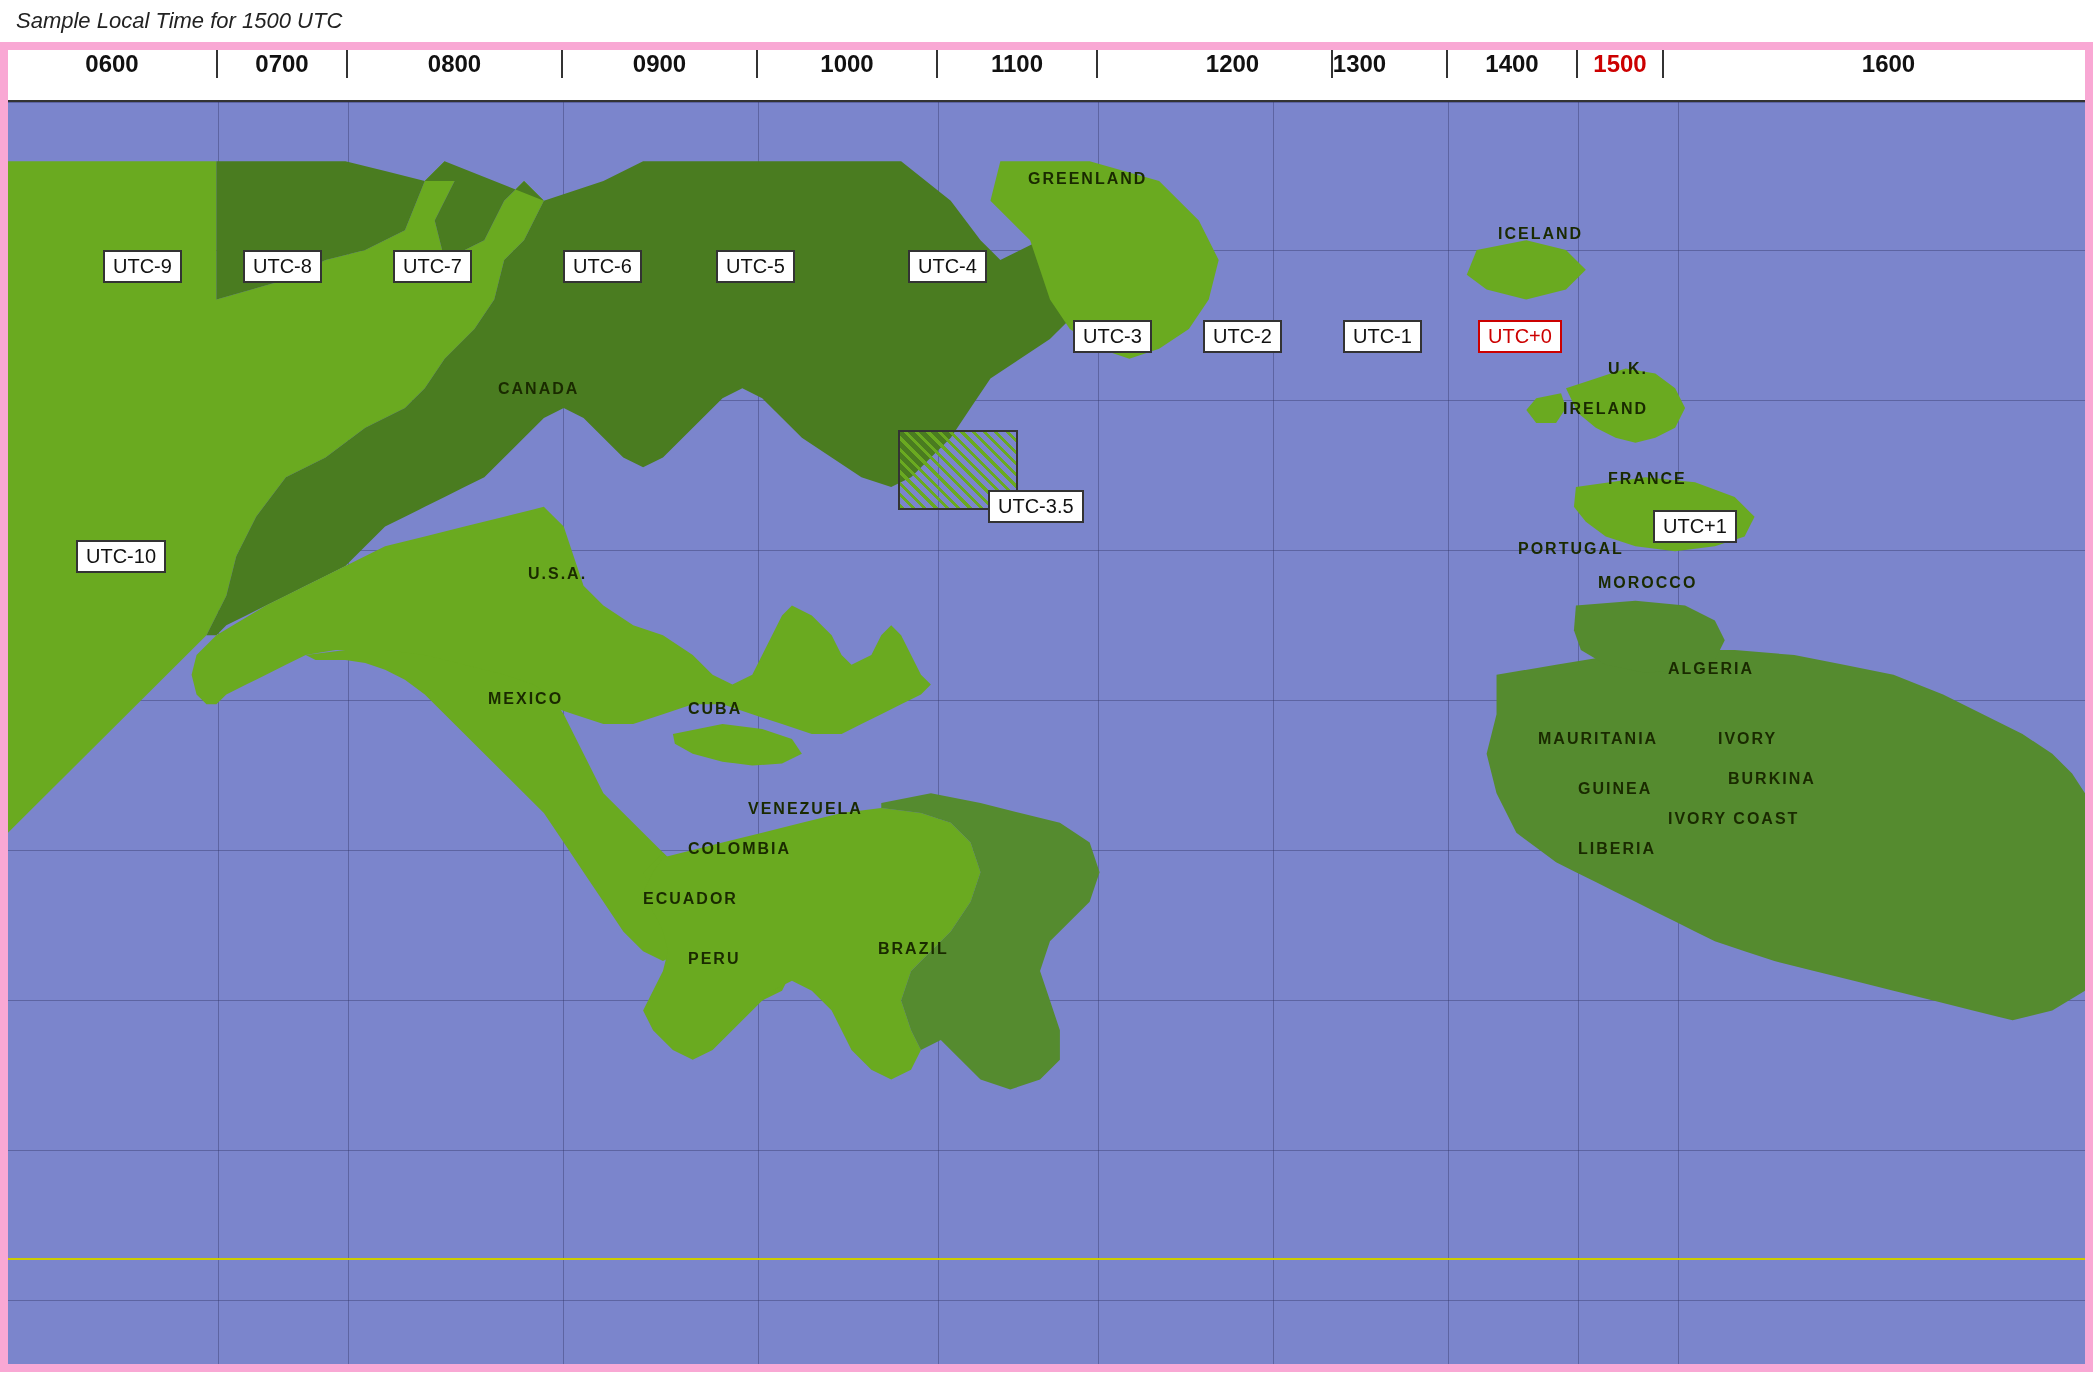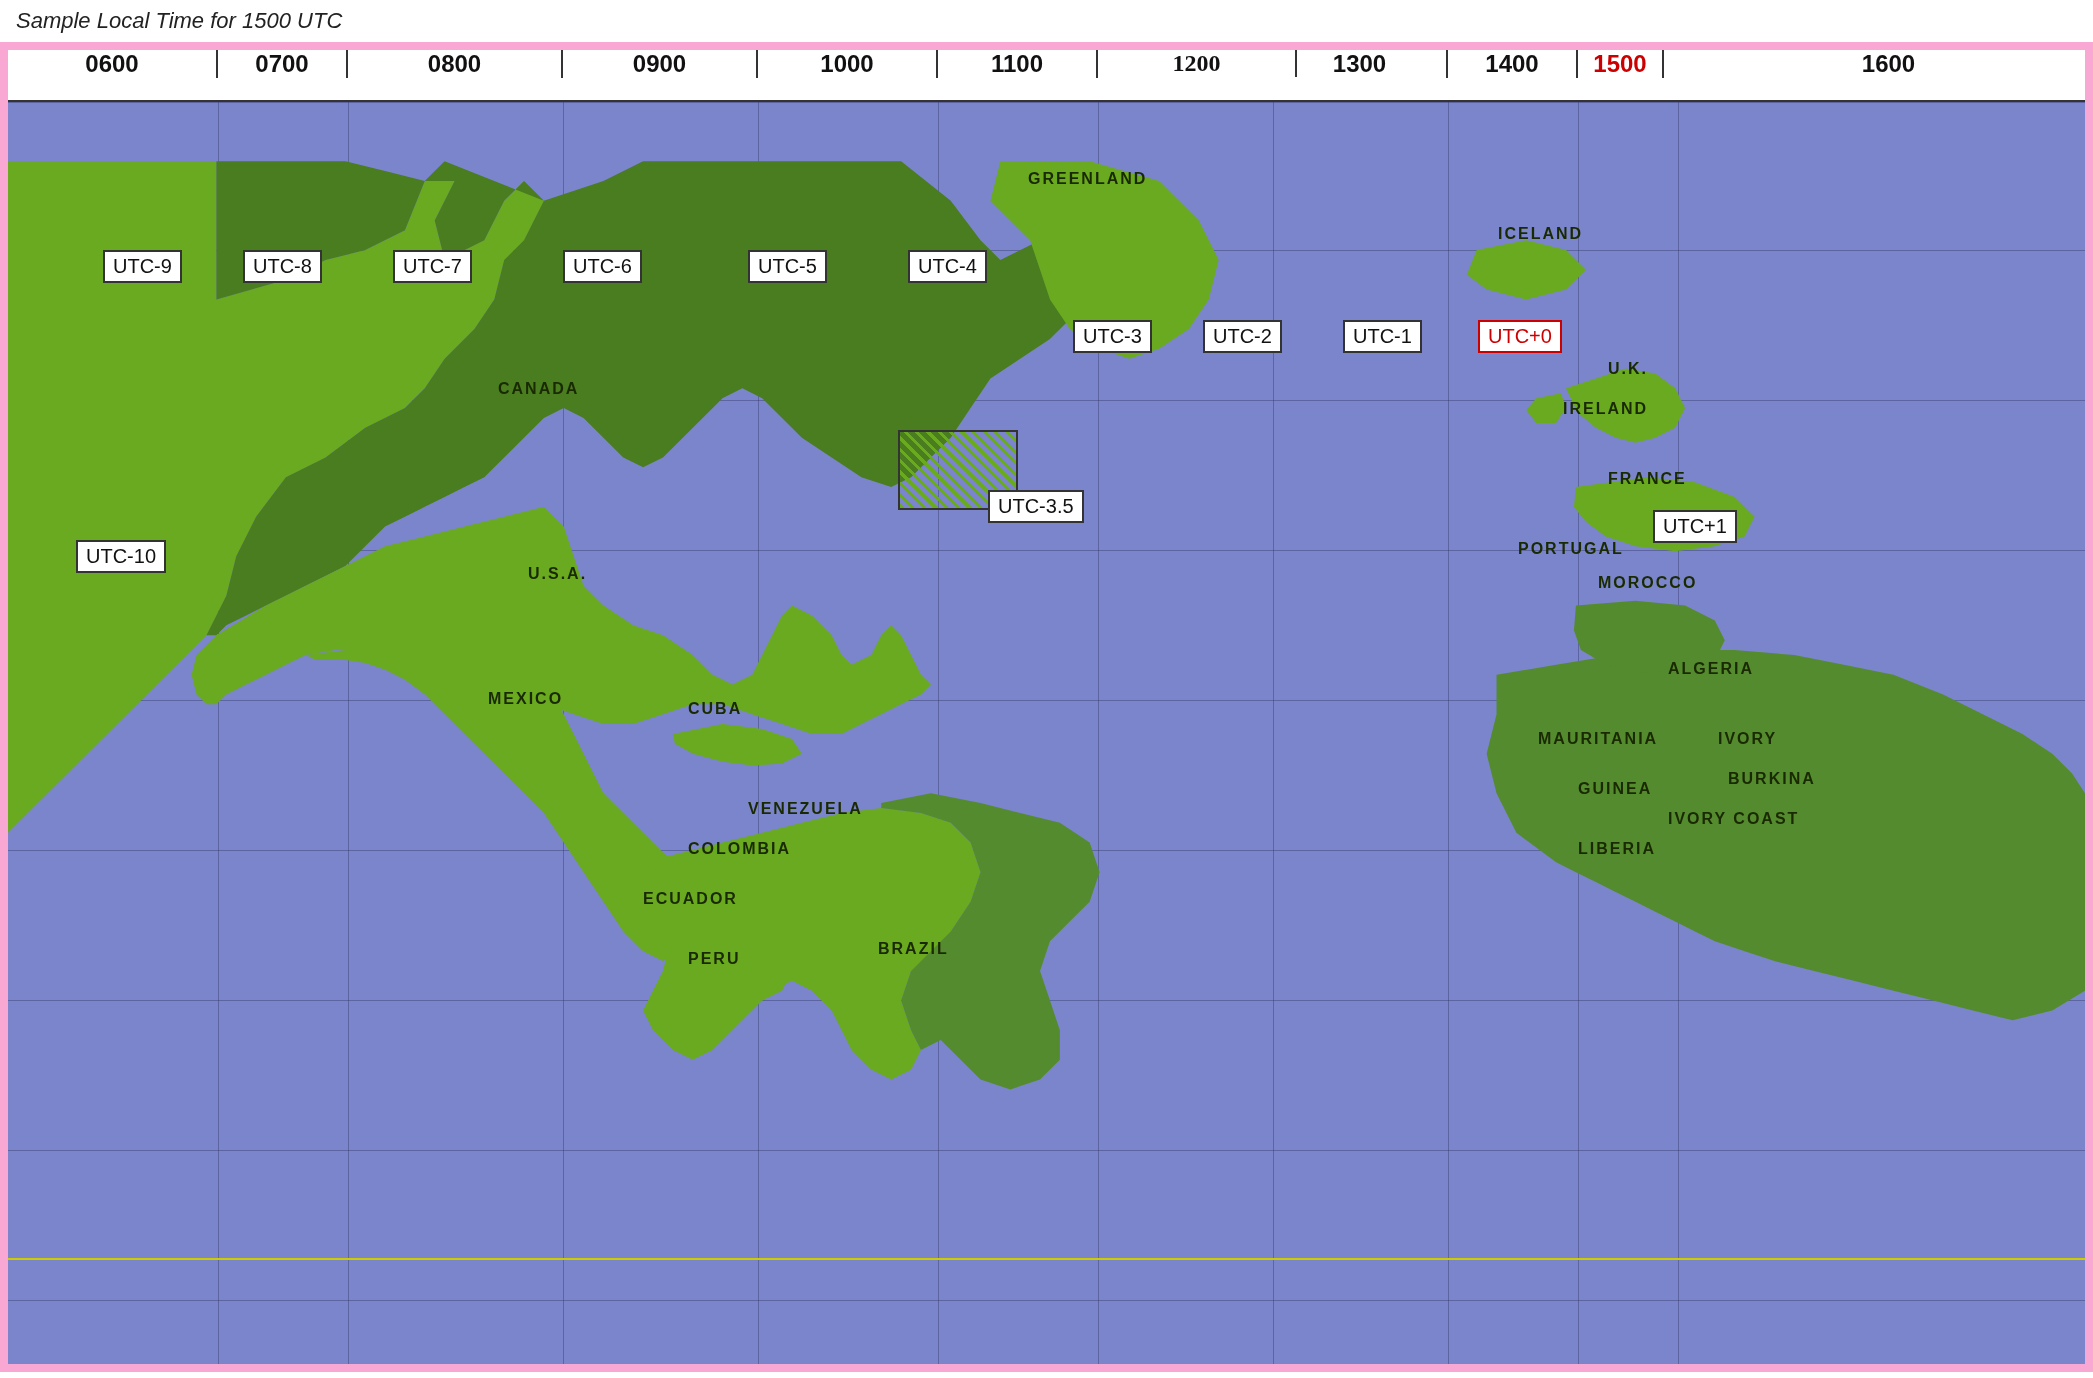--- a/index.html
+++ b/index.html
@@ -140,21 +140,21 @@
 
 <div class="map-container">
 
   <div class="time-header" id="time-header">
       <div class="time-cell" style="left: 0px; width: 210px; position: absolute;">0600</div>
       <div class="time-cell" style="left: 210px; width: 130px; position: absolute;">0700</div>
       <div class="time-cell" style="left: 340px; width: 215px; position: absolute;">0800</div>
       <div class="time-cell" style="left: 555px; width: 195px; position: absolute;">0900</div>
       <div class="time-cell" style="left: 750px; width: 180px; position: absolute;">1000</div>
       <div class="time-cell" style="left: 930px; width: 160px; position: absolute;">1100</div>
-      <div class="time-cell" style="left: 1090px; width: 199px; position: absolute; font-family: Liberation Serif, serif;">1200</div>
+      <div class="time-cell" style="left: 1126px; width: 199px; position: absolute;">1200</div>
       <div class="time-cell" style="left: 1265px; width: 175px; position: absolute;">1300</div>
       <div class="time-cell" style="left: 1440px; width: 130px; position: absolute;">1400</div>
       <div class="time-cell highlight" style="left: 1570px; width: 86px; position: absolute; text-align: center;">1500</div>
       <div class="time-cell" style="left: 1670px; width: 423px; position: absolute;">1600</div>
     </div>
 
   <div class="map-bg"></div>
 
   <div id="grid-v-container">
       <div class="grid-line-v" style="left: 210px;"></div>
@@ -216,21 +216,21 @@
     <path fill="#558b2f" d="M1580,510 L1640,505 L1690,510 L1720,525 L1730,545 L1720,565 L1690,575 L1650,578 L1610,570 L1585,555 L1578,535 Z"></path>
 
   </svg>
 
   <div id="utc-labels-container">
       <div class="utc-label" style="left: 68px; top: 490px;">UTC-10</div>
       <div class="utc-label" style="left: 95px; top: 200px;">UTC-9</div>
       <div class="utc-label" style="left: 235px; top: 200px;">UTC-8</div>
       <div class="utc-label" style="left: 385px; top: 200px;">UTC-7</div>
       <div class="utc-label" style="left: 555px; top: 200px;">UTC-6</div>
-      <div class="utc-label" style="left: 740px; top: 200px;">UTC-5</div>
+      <div class="utc-label" style="left: 708px; top: 200px;">UTC-5</div>
       <div class="utc-label" style="left: 900px; top: 200px;">UTC-4</div>
       <div class="utc-label" style="left: 1065px; top: 270px;">UTC-3</div>
       <div class="utc-label" style="left: 980px; top: 440px;">UTC-3.5</div>
       <div class="utc-label" style="left: 1195px; top: 270px;">UTC-2</div>
       <div class="utc-label" style="left: 1335px; top: 270px;">UTC-1</div>
       <div class="utc-label highlight" style="left: 1470px; top: 270px;">UTC+0</div>
       <div class="utc-label" style="left: 1645px; top: 460px;">UTC+1</div>
     </div>
 
   <div id="country-labels-container">

